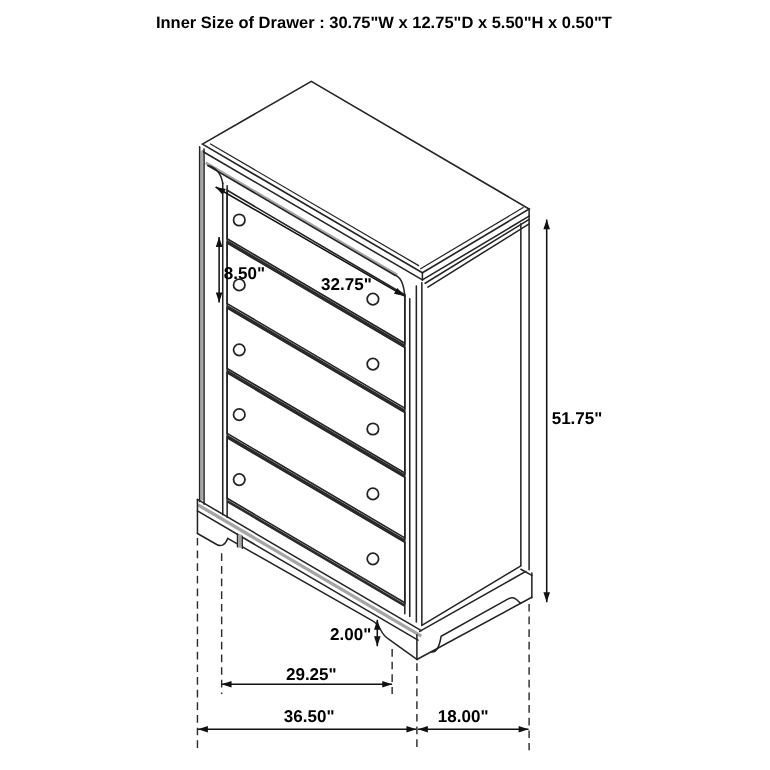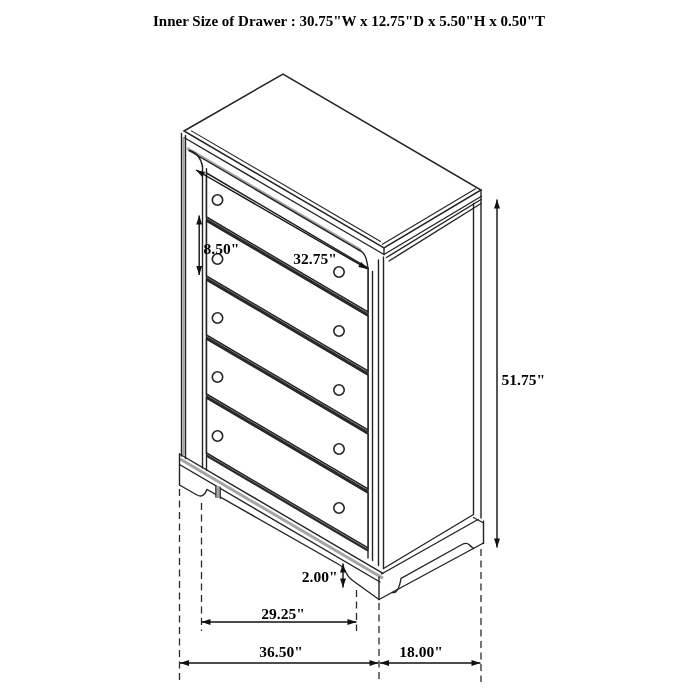--- a/index.html
+++ b/index.html
@@ -1,17 +1,17 @@
 <!DOCTYPE html>
 <html><head>
 <meta charset="utf-8">
 <style>
   html,body{margin:0;padding:0;background:#ffffff;}
   .canvas{position:relative;width:700px;height:700px;background:#ffffff;overflow:hidden;
-          font-family:Liberation Serif, serif;border-radius:22px;}
+          font-family:Liberation Sans, sans-serif;border-radius:22px;}
   svg{position:absolute;left:0;top:0;}
   .ln{stroke:#242424;stroke-width:1.4;fill:none;stroke-linecap:round;}
   .face{stroke:#242424;stroke-width:1.5;fill:#ffffff;}
   .thin{stroke:#242424;stroke-width:1.1;fill:none;}
   .shadow{stroke:#2a2a2a;stroke-width:2.4;fill:none;stroke-linecap:butt;}
   .gray{stroke:#a5a5a5;fill:none;stroke-linecap:butt;}
   .knob{stroke:#242424;stroke-width:1.6;fill:#ffffff;}
   .dim{stroke:#111111;stroke-width:1.4;fill:none;}
   .ext{stroke:#2b2b2b;stroke-width:1.3;fill:none;stroke-dasharray:7 4.5;}
   .dimtxt{font-weight:bold;font-size:15.5px;fill:#000000;}

